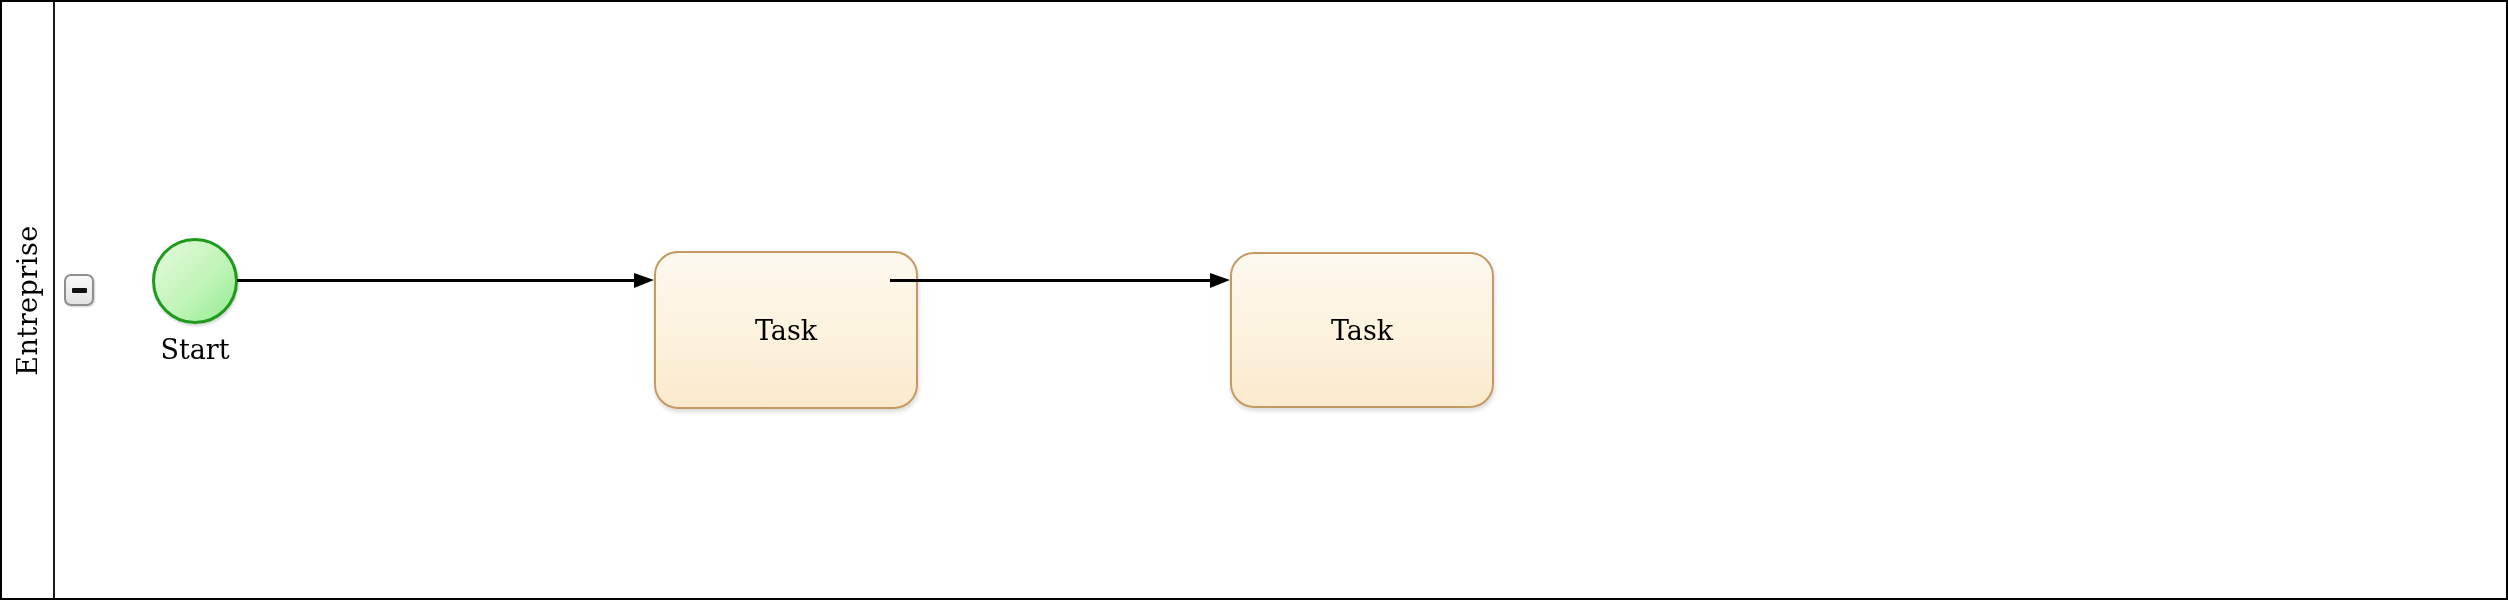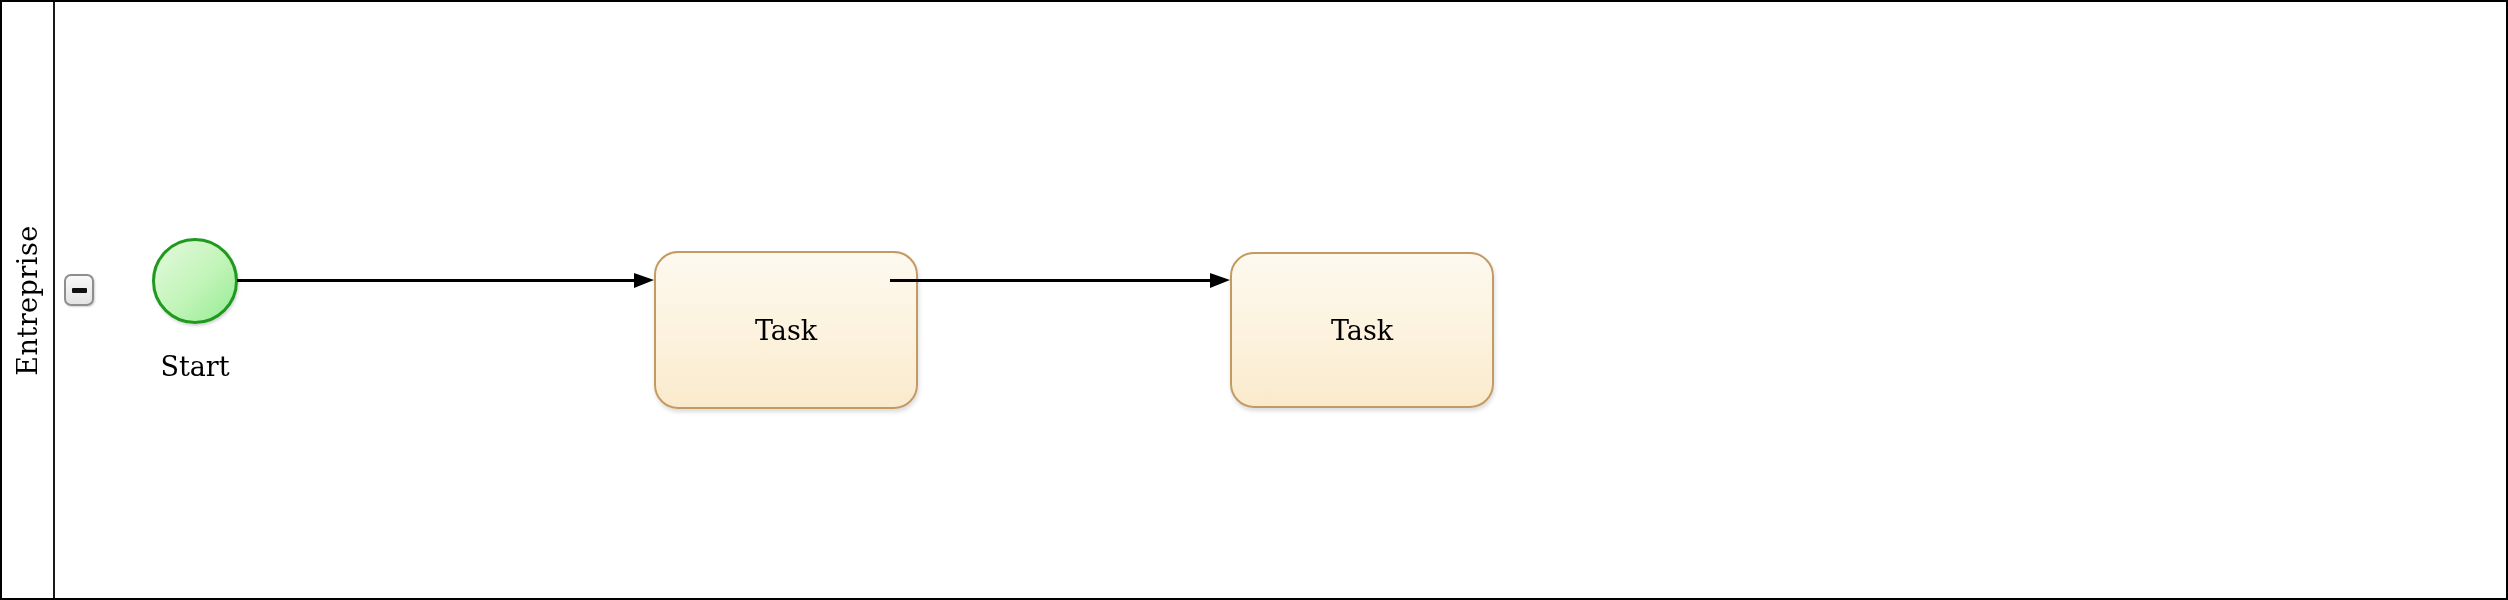--- a/index.html
+++ b/index.html
@@ -64,21 +64,21 @@
     position: absolute;
     left: 150px; top: 236px;
     width: 86px; height: 86px;
     border: 3px solid #1f9a1f;
     border-radius: 50%;
     background: linear-gradient(135deg, #e3fadd 0%, #c2f4b8 55%, #94ec94 100%);
     box-shadow: 1px 2px 3px rgba(0,0,0,0.18);
   }
   .start-event-label {
     position: absolute;
-    left: 113px; top: 349px;
+    left: 113px; top: 332px;
     width: 160px;
     text-align: center;
     font-size: 27px;
     color: #000000;
   }
 
   
   .task {
     position: absolute;
     width: 264px; height: 158px;

